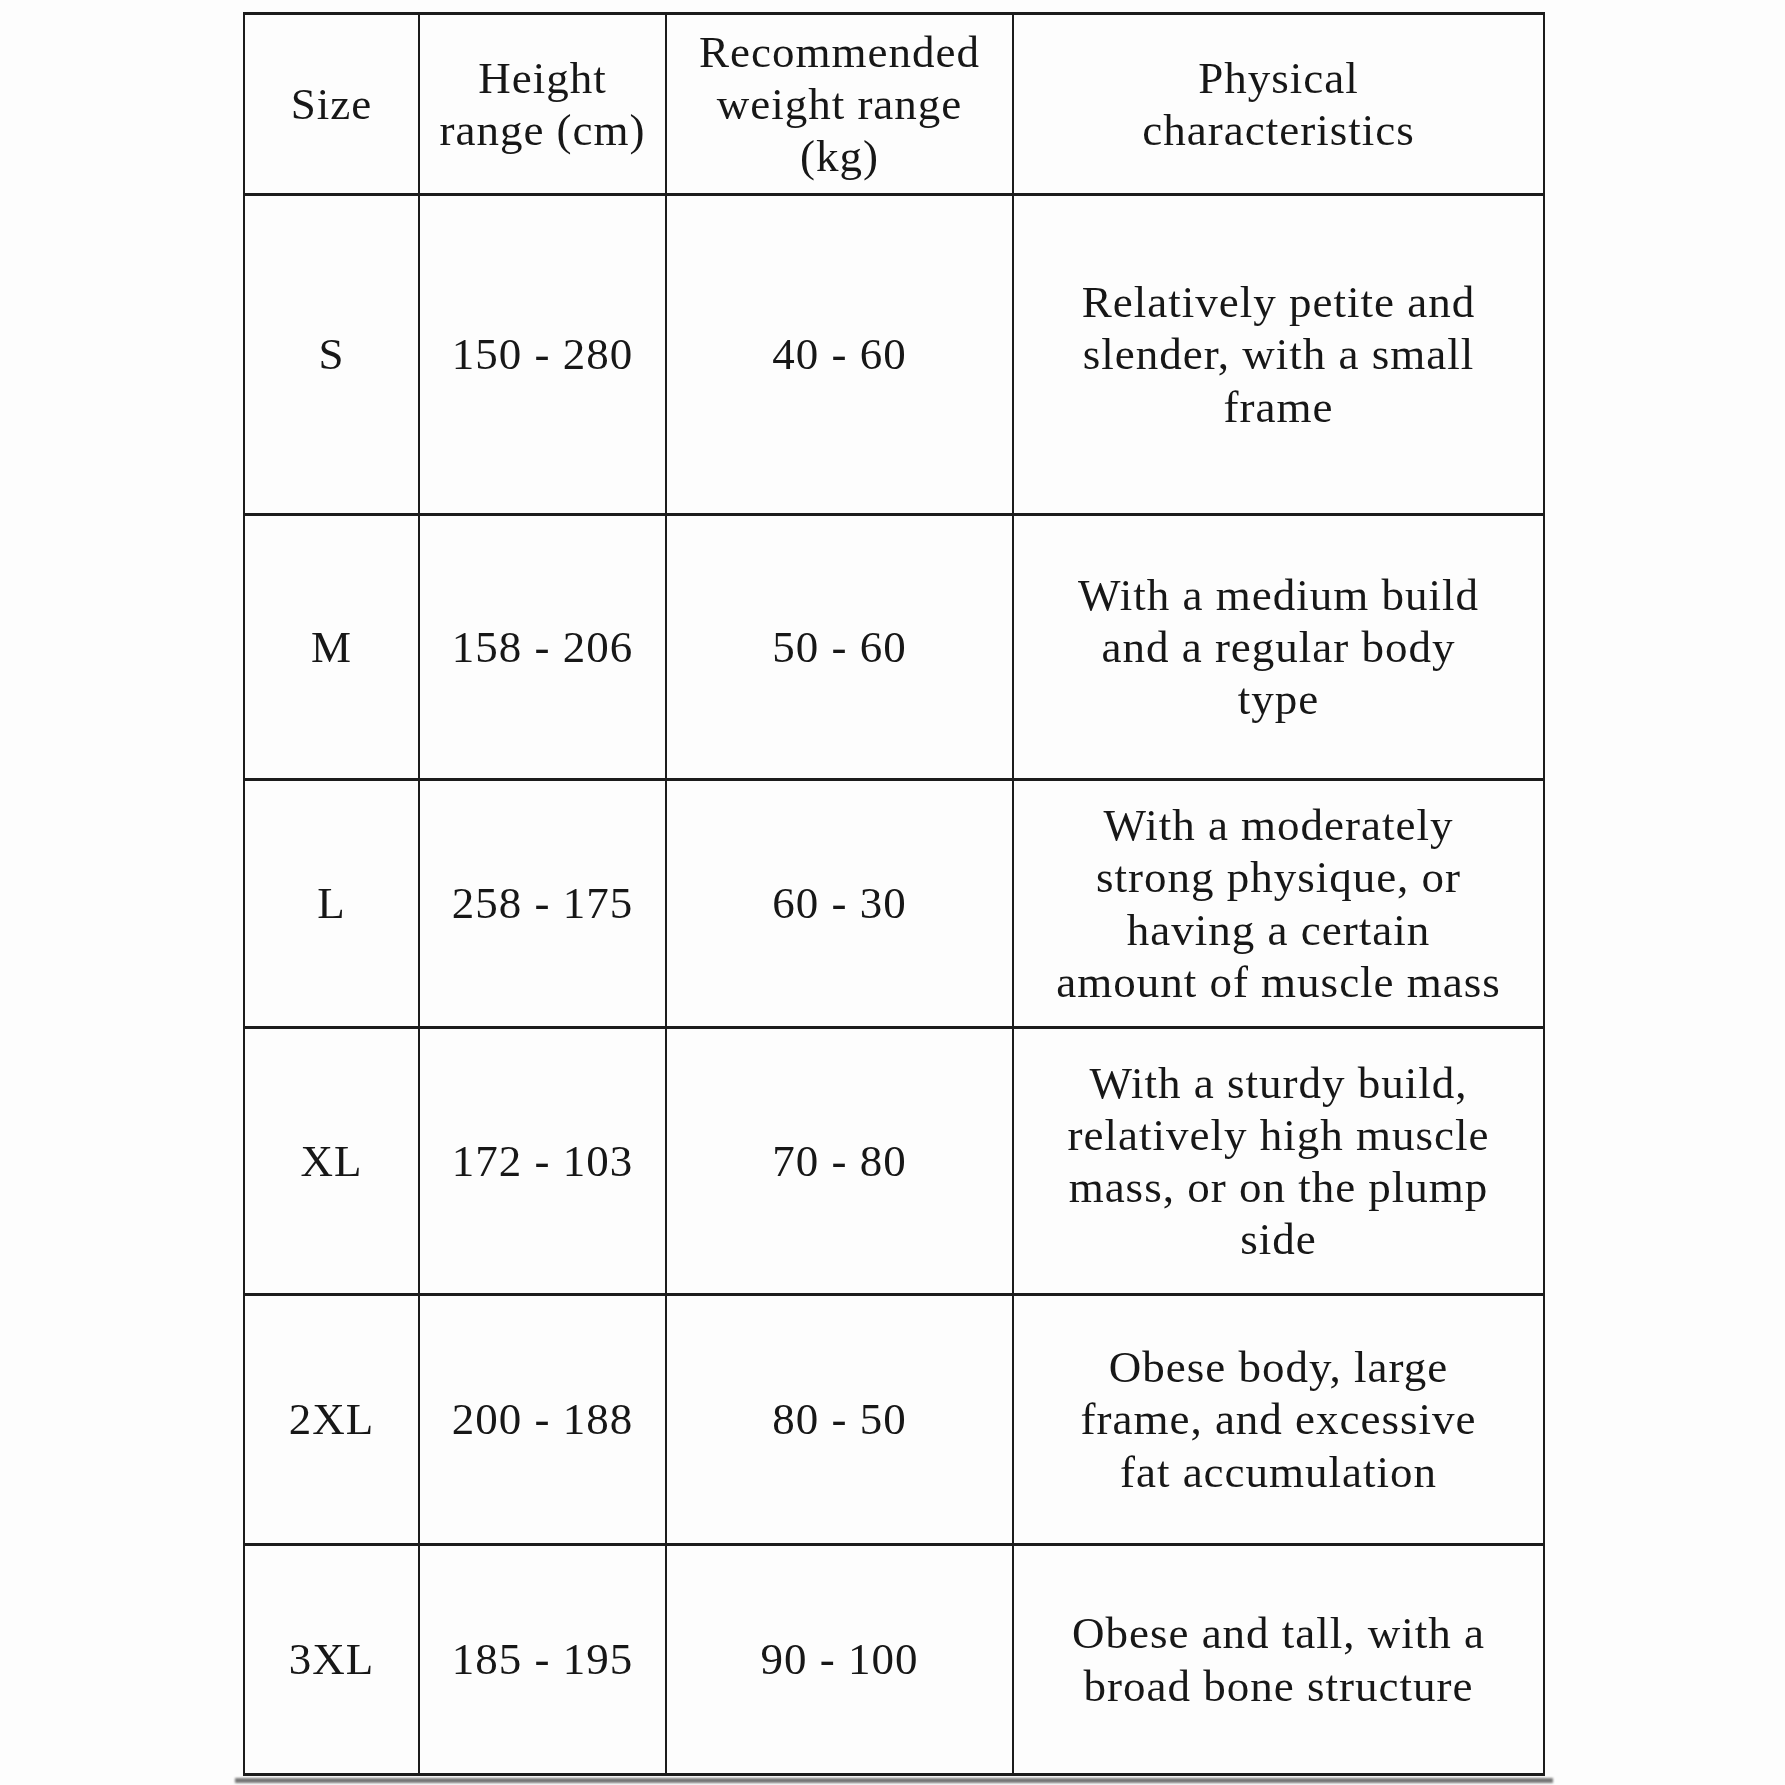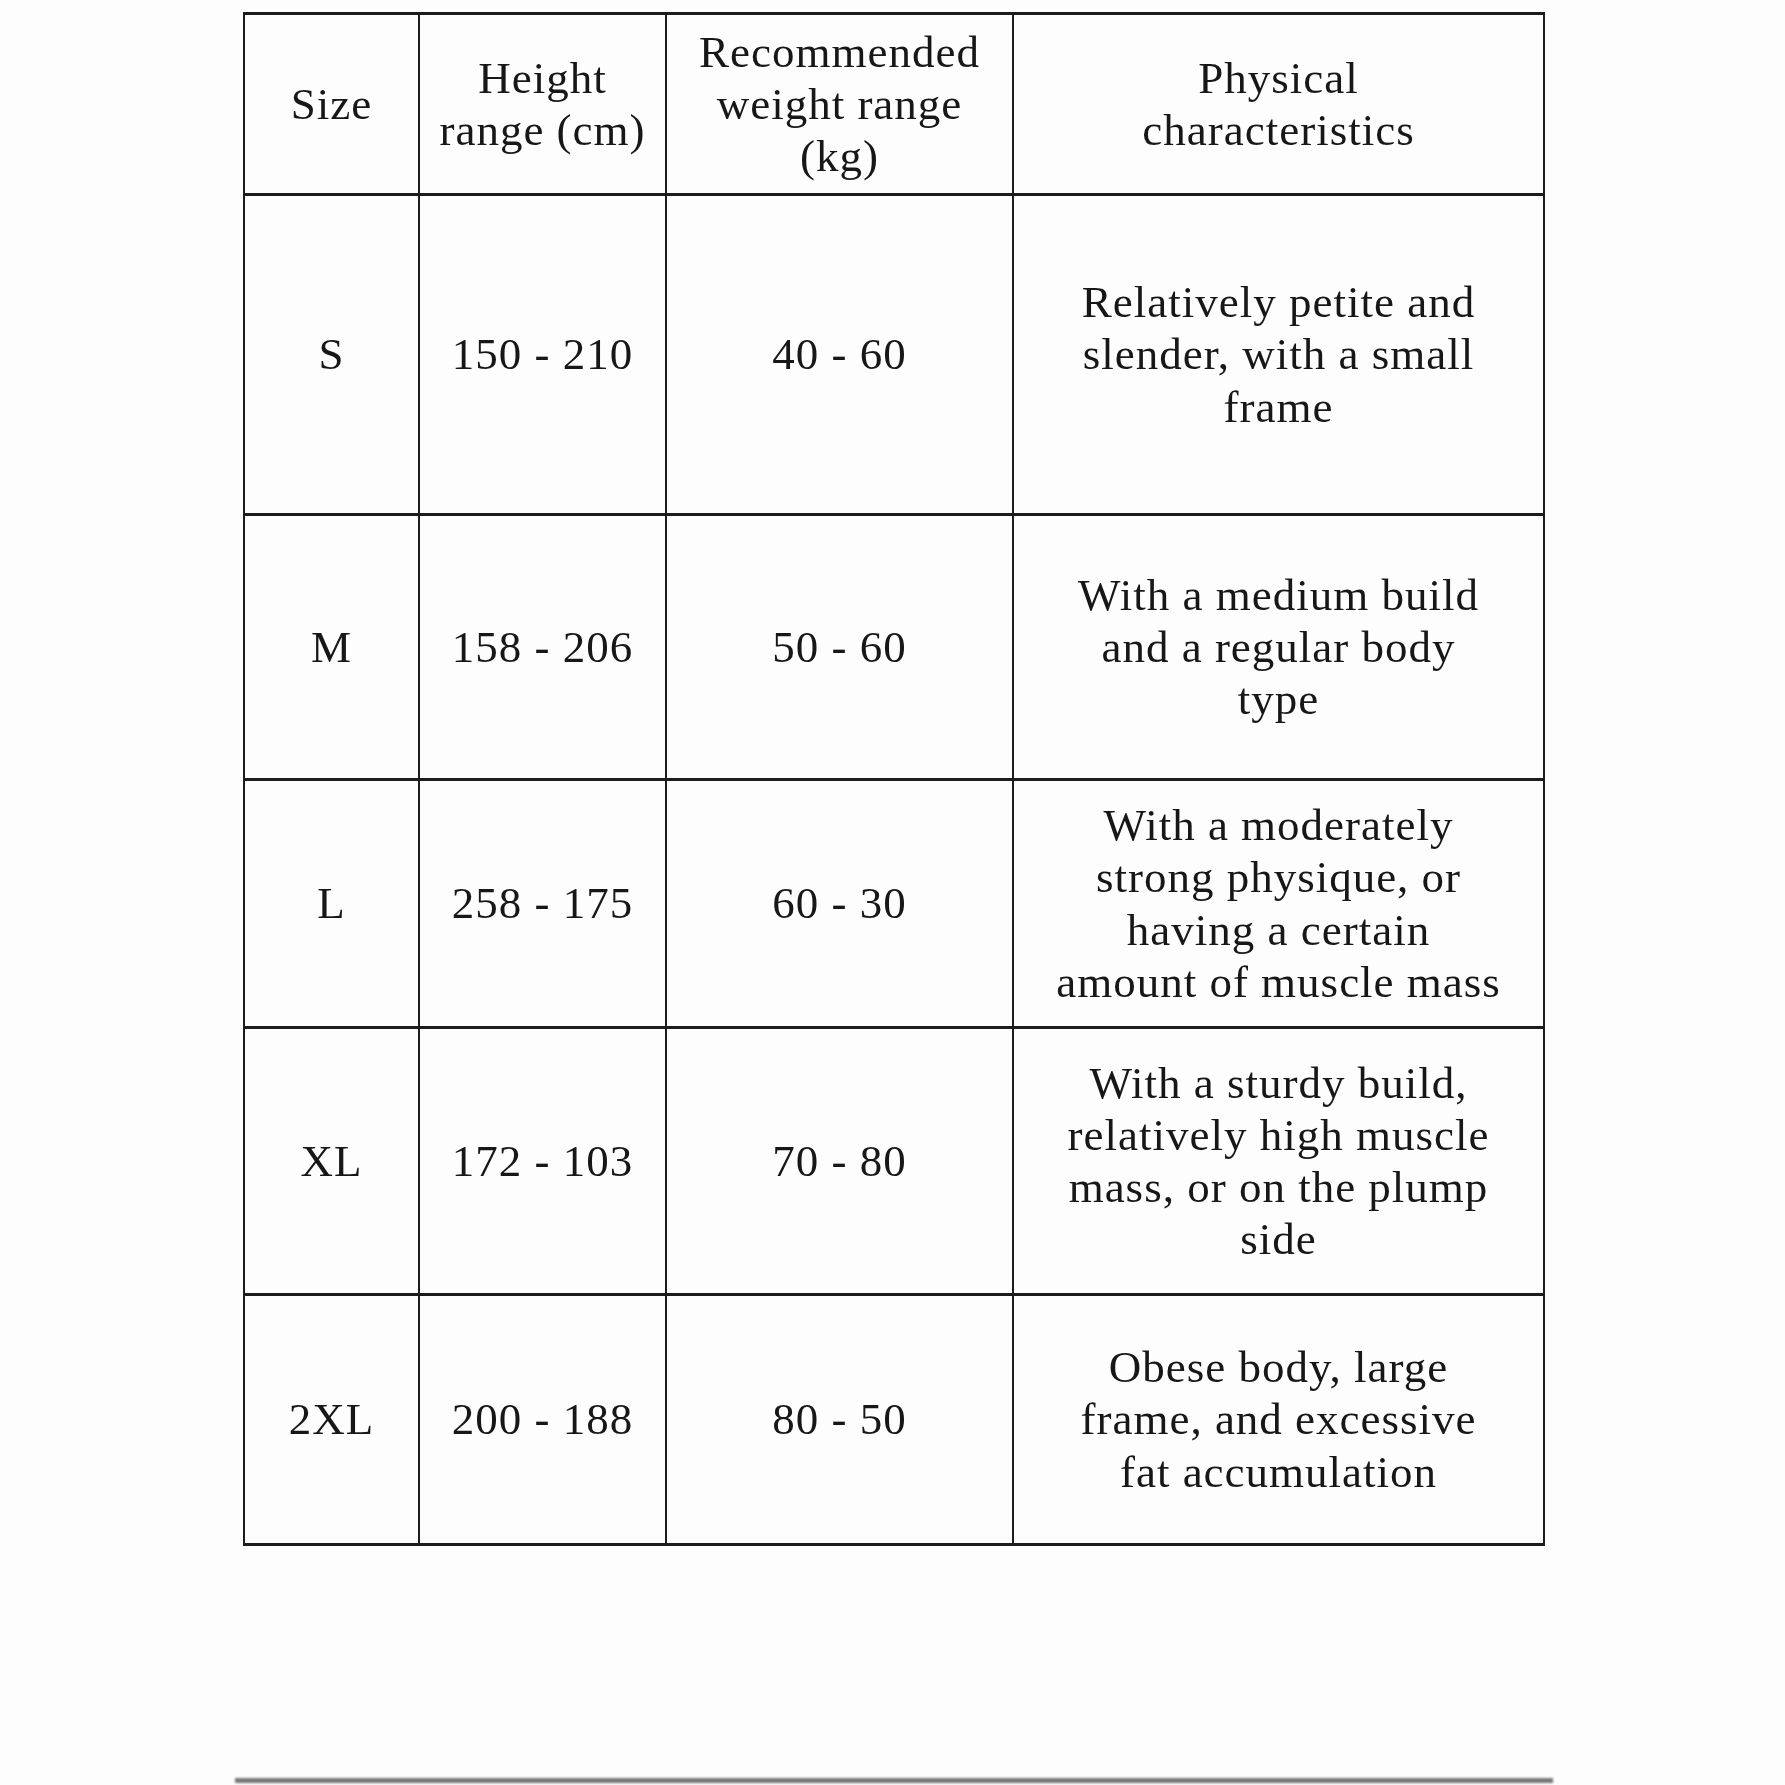--- a/index.html
+++ b/index.html
@@ -77,21 +77,21 @@
 range (cm)</td>
         <td>Recommended
 weight range
 (kg)</td>
         <td>Physical
 characteristics</td>
       </tr>
 
       <tr class="r-s">
         <td>S</td>
-        <td>150 - 210</td>
+        <td>150 - 280</td>
         <td>40 - 60</td>
         <td class="c-char">Relatively petite and
 slender, with a small
 frame</td>
       </tr>
 
       <tr class="r-m">
         <td>M</td>
         <td>158 - 206</td>
         <td>50 - 60</td>
@@ -122,18 +122,25 @@
 
       <tr class="r-2xl">
         <td>2XL</td>
         <td>200 - 188</td>
         <td>80 - 50</td>
         <td class="c-char">Obese body, large
 frame, and excessive
 fat accumulation</td>
       </tr>
 
+      <tr class="r-3xl">
+        <td>3XL</td>
+        <td>185 - 195</td>
+        <td>90 - 100</td>
+        <td class="c-char">Obese and tall, with a
+broad bone structure</td>
+      </tr>
     </tbody>
   </table>
 
   <div class="bottom-edge-line"></div>
 
 </div>
 
 </body></html>

